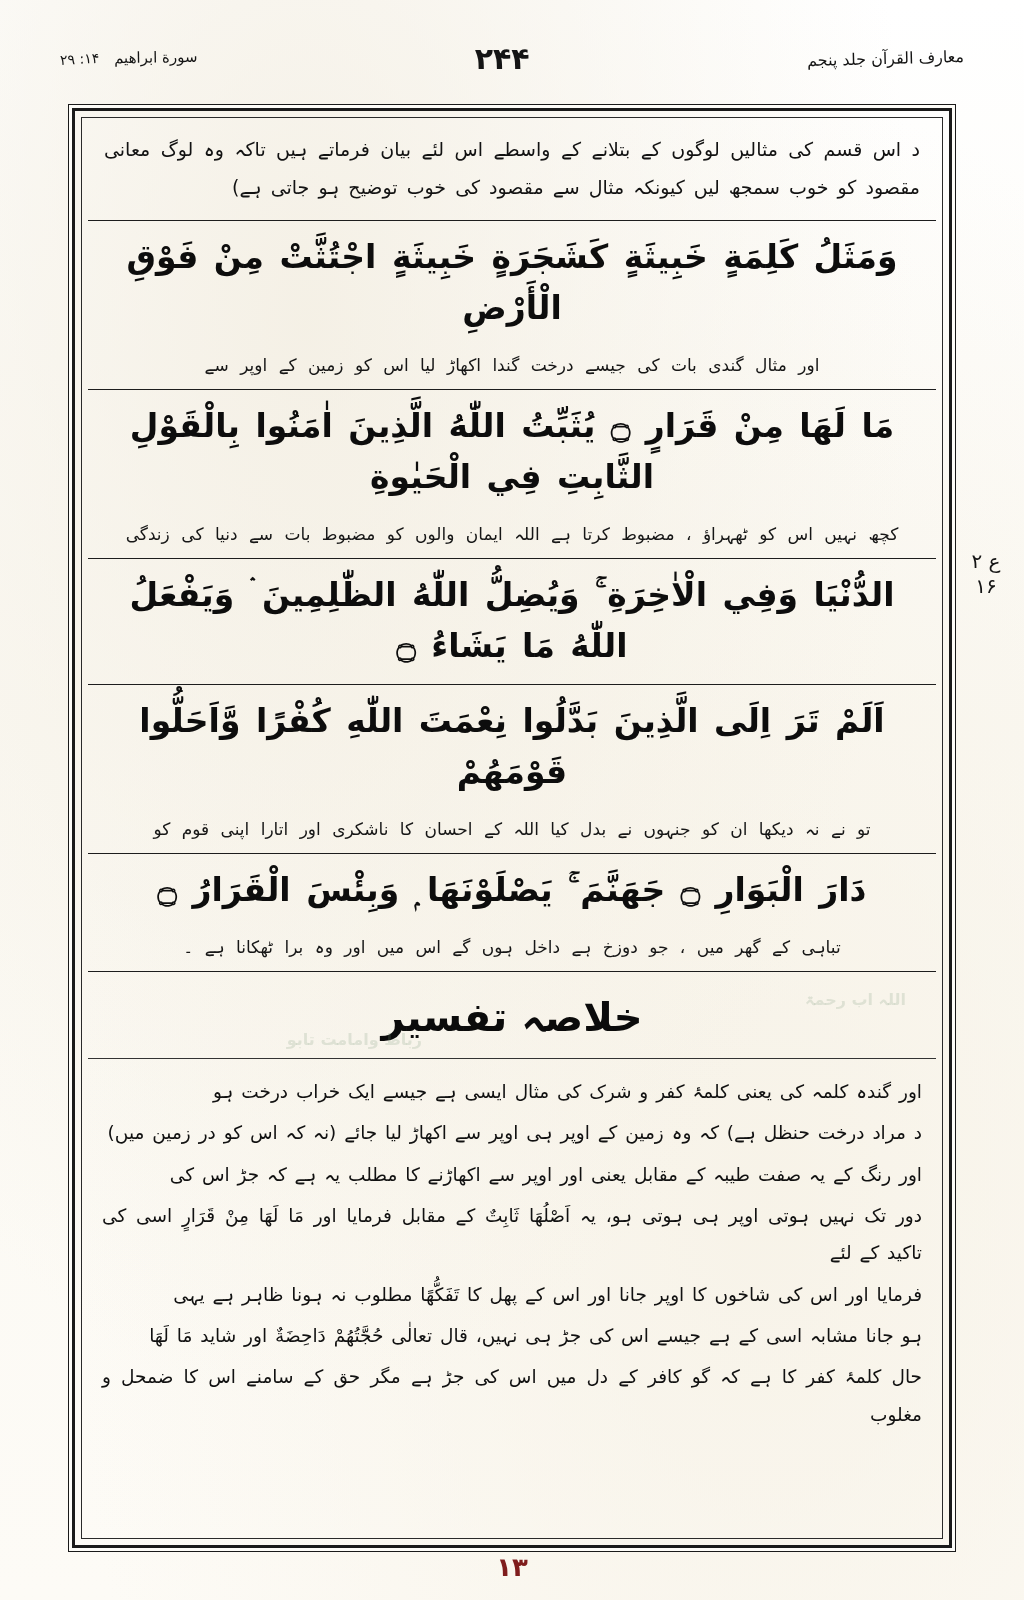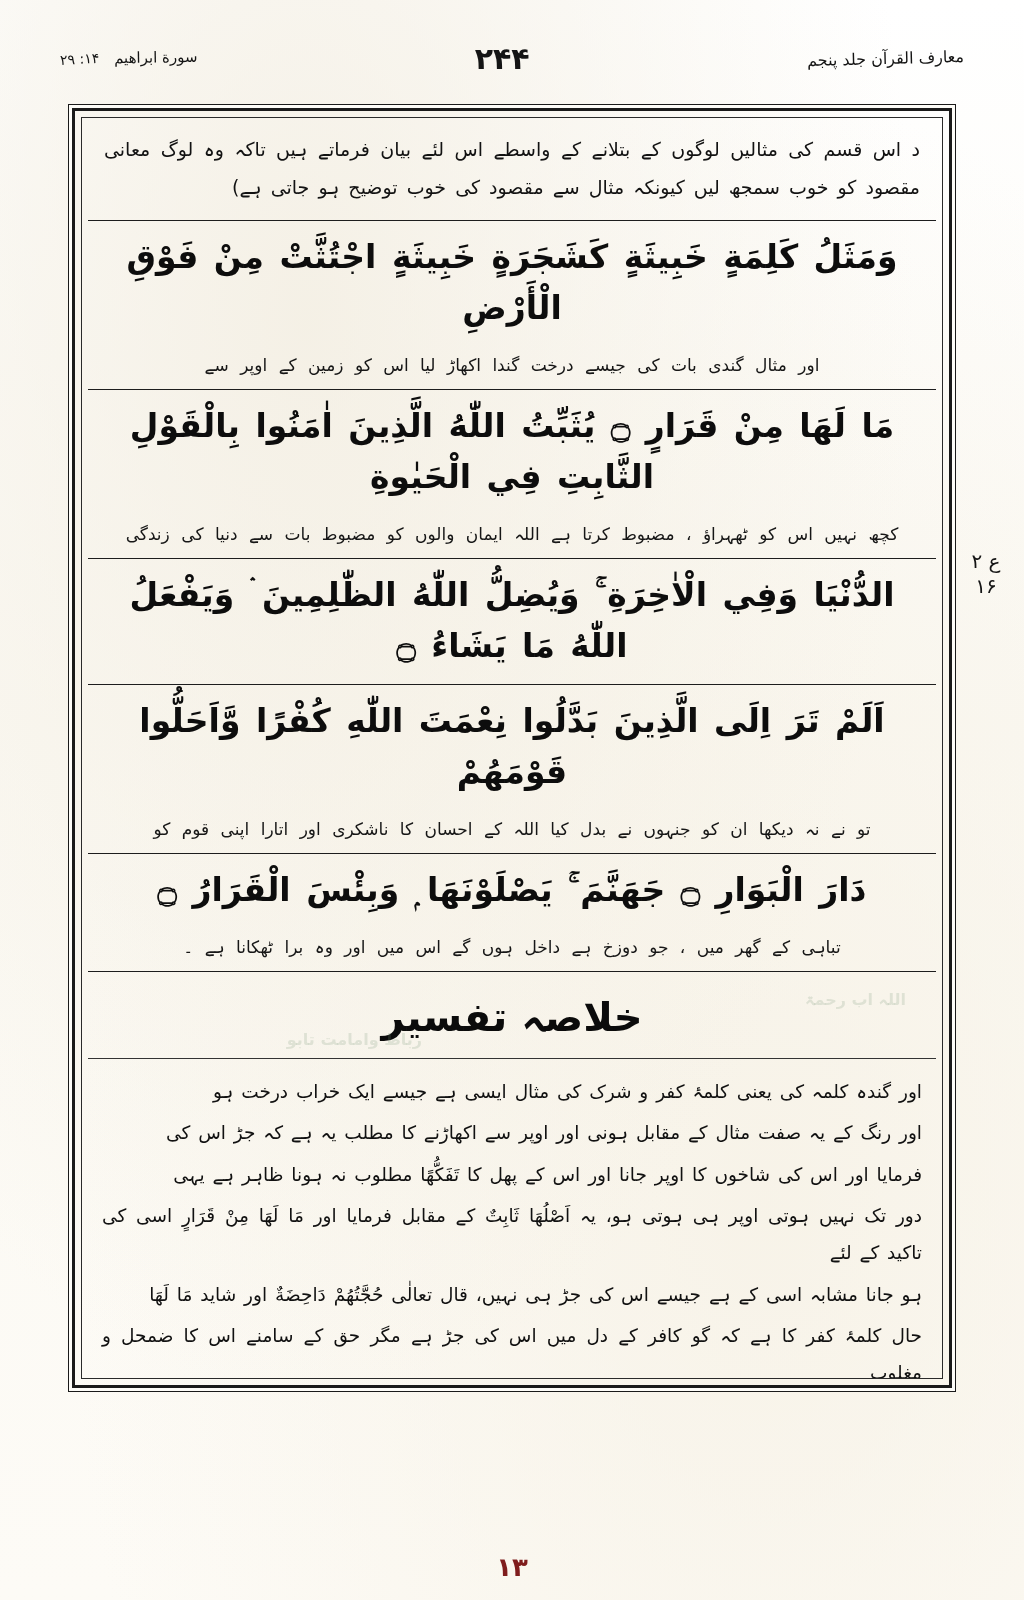--- a/index.html
+++ b/index.html
@@ -68,21 +68,21 @@
     display: inline-block;
     transform: rotate(-2deg);
   }
 
   
   .frame {
     position: absolute;
     left: 72px;
     top: 108px;
     width: 880px;
-    height: 1280px;
+    height: 1440px;
     border: 3px solid #1a1a1a;
     box-shadow: 0 0 0 3px #fdfcf8, 0 0 0 4px #1a1a1a;
     background: transparent;
     direction: rtl;
     box-sizing: border-box;
   }
   .frame-inner {
     position: absolute;
     inset: 6px;
     border: 1px solid #2a2a2a;
@@ -251,23 +251,24 @@
 
       <div class="section-heading">
         <span class="ghost" style="right:36px; top:18px;">اللہ اب رحمۃ</span>
         <span class="ghost" style="right:520px; top:58px;">رباط وامامت تابو</span>
         <span>خلاصہ تفسیر</span>
       </div>
       <div class="rule thin"></div>
 
       <div class="commentary">
         <p>اور گندہ کلمہ کی یعنی کلمۂ کفر و شرک کی مثال ایسی ہے جیسے ایک خراب درخت ہو</p>
-        <p>اور رنگ کے یہ صفت مثال کے مقابل ہونی اور اوپر سے اکھاڑنے کا مطلب یہ ہے کہ جڑ اس کی</p>
+        <p>د مراد درخت حنظل ہے) کہ وہ زمین کے اوپر ہی اوپر سے اکھاڑ لیا جائے (نہ کہ اس کو در زمین میں)</p>
+        <p>اور رنگ کے یہ صفت طیبہ کے مقابل یعنی اور اوپر سے اکھاڑنے کا مطلب یہ ہے کہ جڑ اس کی</p>
+        <p>دور تک نہیں ہوتی اوپر ہی ہوتی ہو، یہ اَصْلُهَا ثَابِتٌ کے مقابل فرمایا اور مَا لَهَا مِنْ قَرَارٍ اسی کی تاکید کے لئے</p>
         <p>فرمایا اور اس کی شاخوں کا اوپر جانا اور اس کے پھل کا تَفَکُّھًا مطلوب نہ ہونا ظاہر ہے یہی</p>
-        <p>دور تک نہیں ہوتی اوپر ہی ہوتی ہو، یہ اَصْلُهَا ثَابِتٌ کے مقابل فرمایا اور مَا لَهَا مِنْ قَرَارٍ اسی کی تاکید کے لئے</p>
         <p>ہو جانا مشابہ اسی کے ہے جیسے اس کی جڑ ہی نہیں، قال تعالٰی حُجَّتُهُمْ دَاحِضَةٌ اور شاید مَا لَهَا</p>
         <p>حال کلمۂ کفر کا ہے کہ گو کافر کے دل میں اس کی جڑ ہے مگر حق کے سامنے اس کا ضمحل و مغلوب</p>
 
       </div>
 
     </div>
   </div>
 
   <div class="footer">۱۳</div>
 </div>

